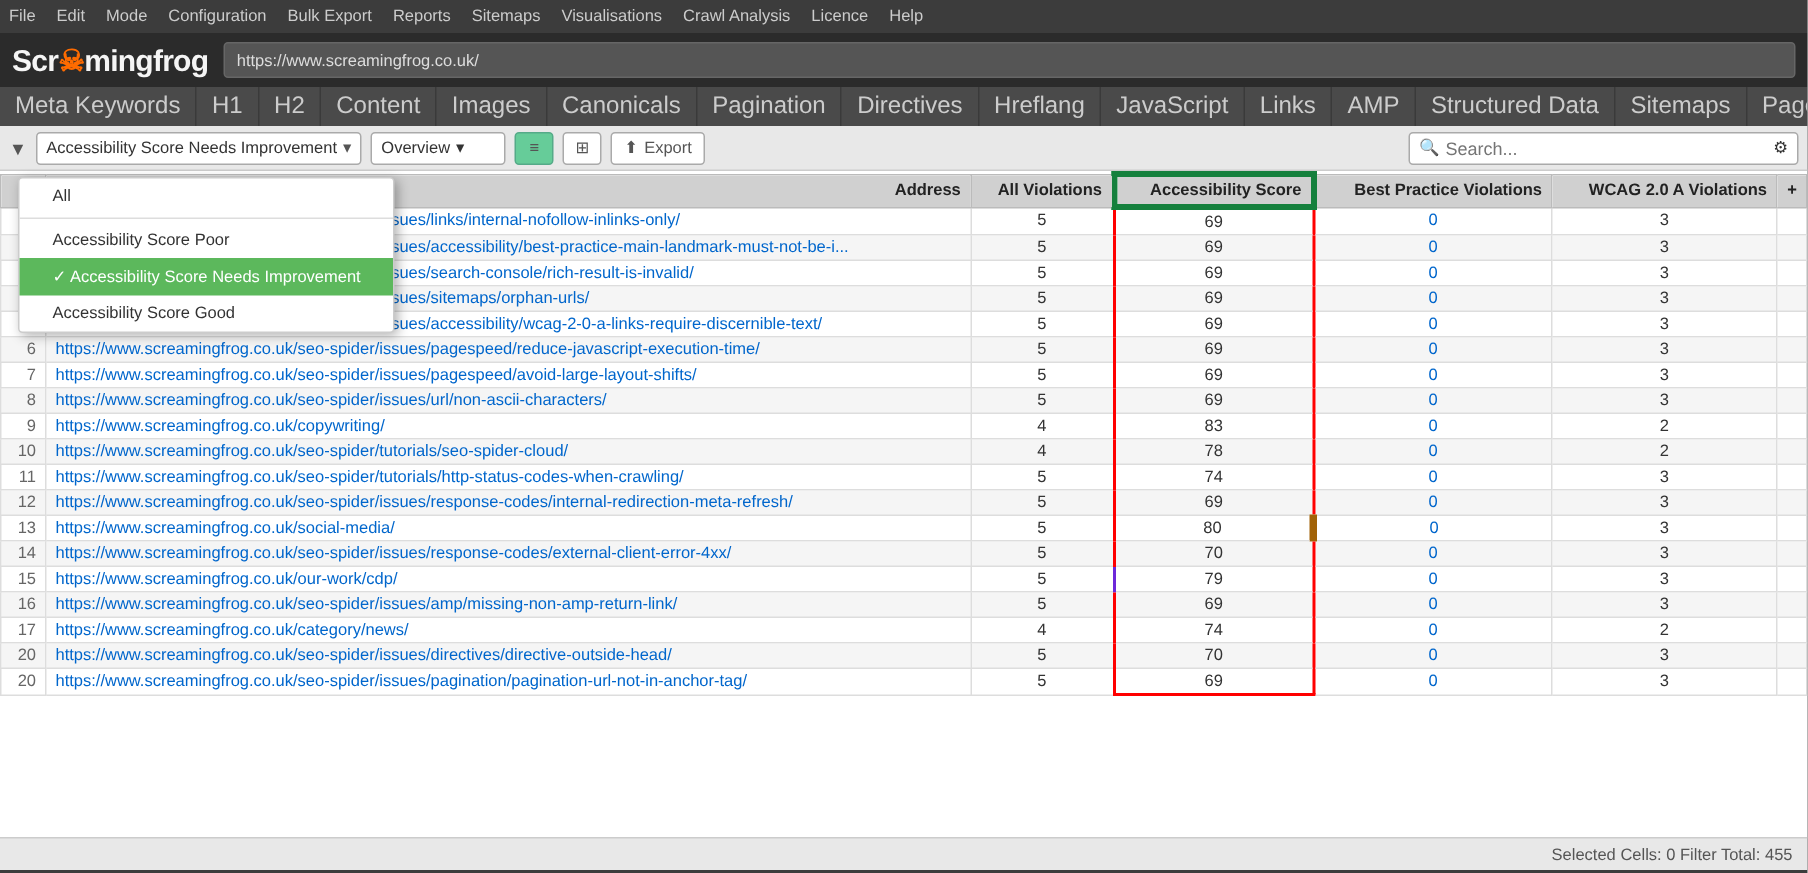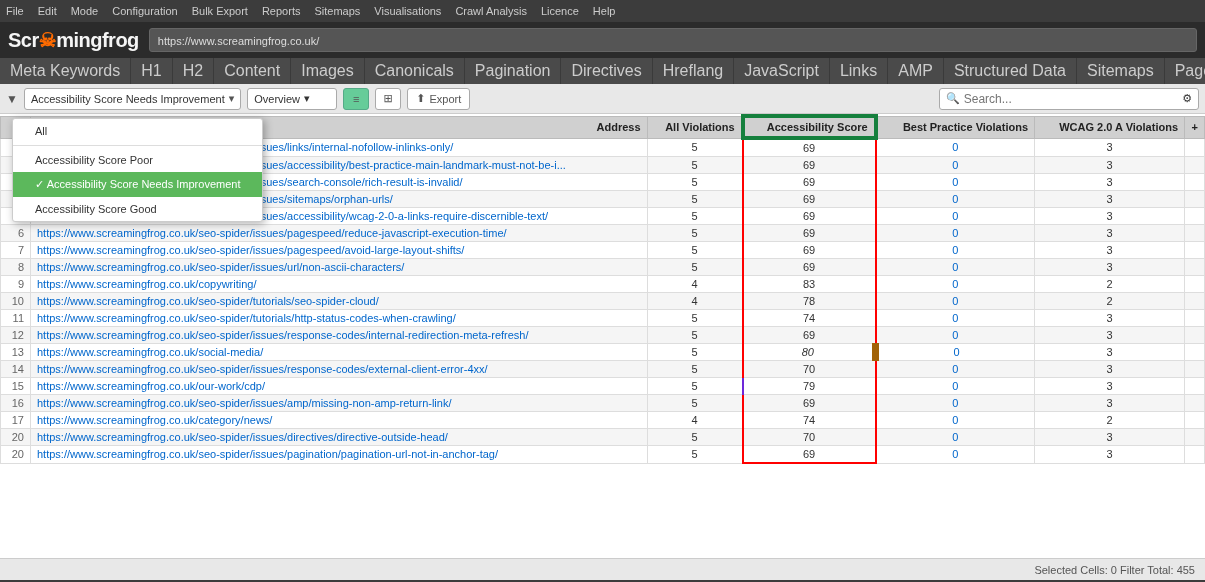--- a/index.html
+++ b/index.html
@@ -318,21 +318,21 @@
     <td class="num">5</td>
     <td class="num" style="border-left:2px solid red;border-right:2px solid red;">69</td>
     <td class="zero">0</td>
     <td class="num">3</td>
     <td></td>
   </tr>
         <tr>
     <td class="row-num">13</td>
     <td class="link">https://www.screamingfrog.co.uk/social-media/</td>
     <td class="num">5</td>
-    <td class="num" style="border-left:2px solid red;border-right:7px solid #a16207;font-style:italic;">80</td>
+    <td class="num" style="border-left:2px solid red;border-right:5px solid #a16207;">80</td>
     <td class="zero">0</td>
     <td class="num">3</td>
     <td></td>
   </tr>
         <tr>
     <td class="row-num">14</td>
     <td class="link">https://www.screamingfrog.co.uk/seo-spider/issues/response-codes/external-client-error-4xx/</td>
     <td class="num">5</td>
     <td class="num" style="border-left:2px solid red;border-right:2px solid red;">70</td>
     <td class="zero">0</td>

